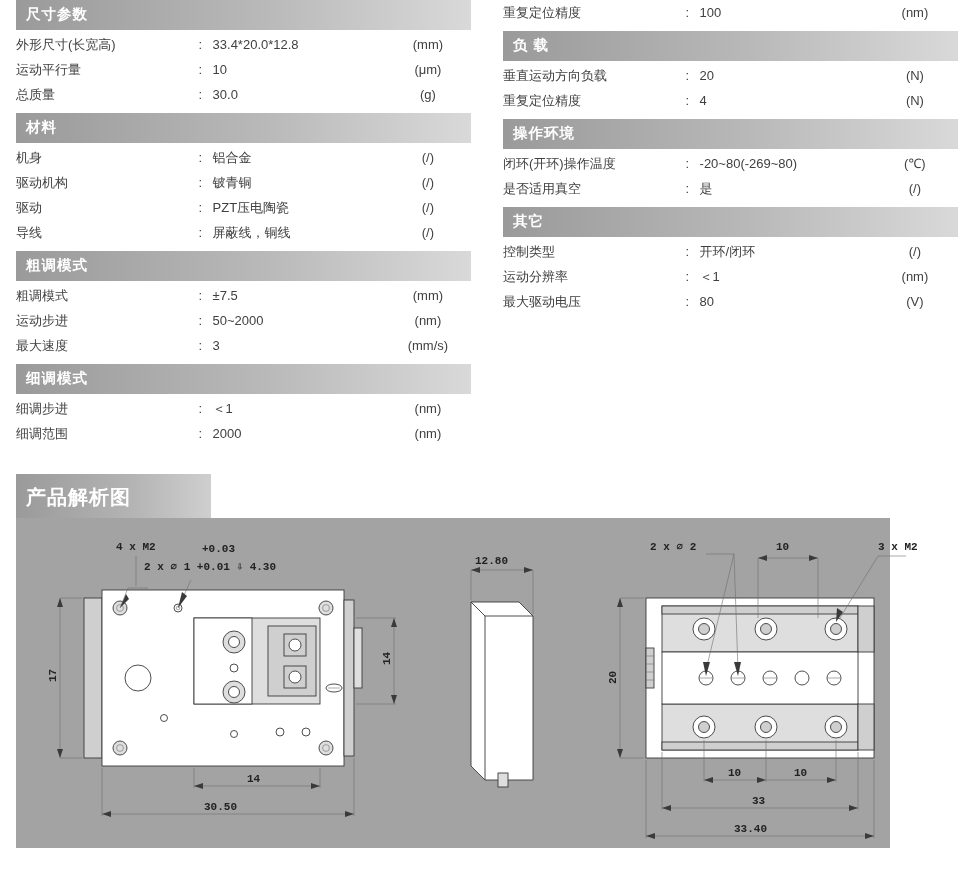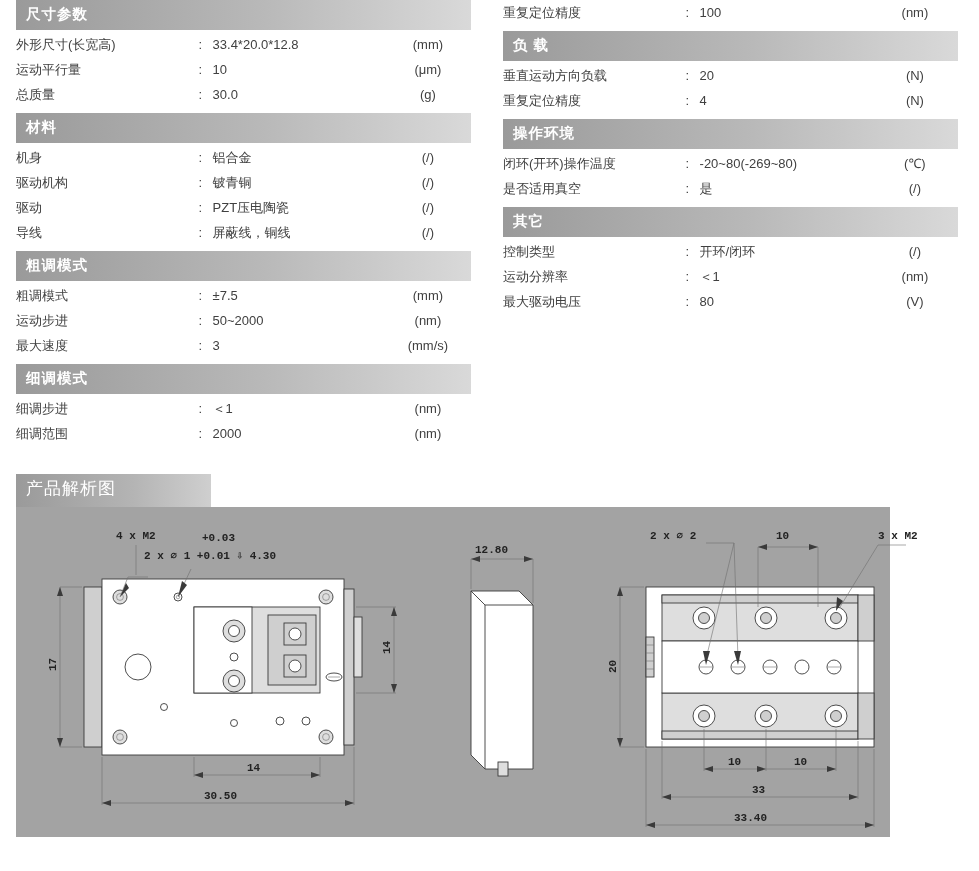--- a/index.html
+++ b/index.html
@@ -70,23 +70,23 @@
     width: 85px;
     text-align: center;
   }
   .diagram-wrap {
     margin-top: 22px;
     padding: 0 16px;
   }
   .diagram-header {
     background: linear-gradient(to right, #9a9a9a 0%, #b4b4b4 60%, #cfcfcf 100%);
     color: #ffffff;
-    font-size: 17px;
-    font-weight: normal;
-    padding: 3px 10px 7px 10px;
+    font-size: 20px;
+    font-weight: bold;
+    padding: 10px 10px 7px 10px;
     letter-spacing: 1px;
     width: 175px;
   }
   .diagram-body {
     position: relative;
     height: 330px;
     background: #a3a3a3;
     font-weight: bold;
   }
   .dwg {

